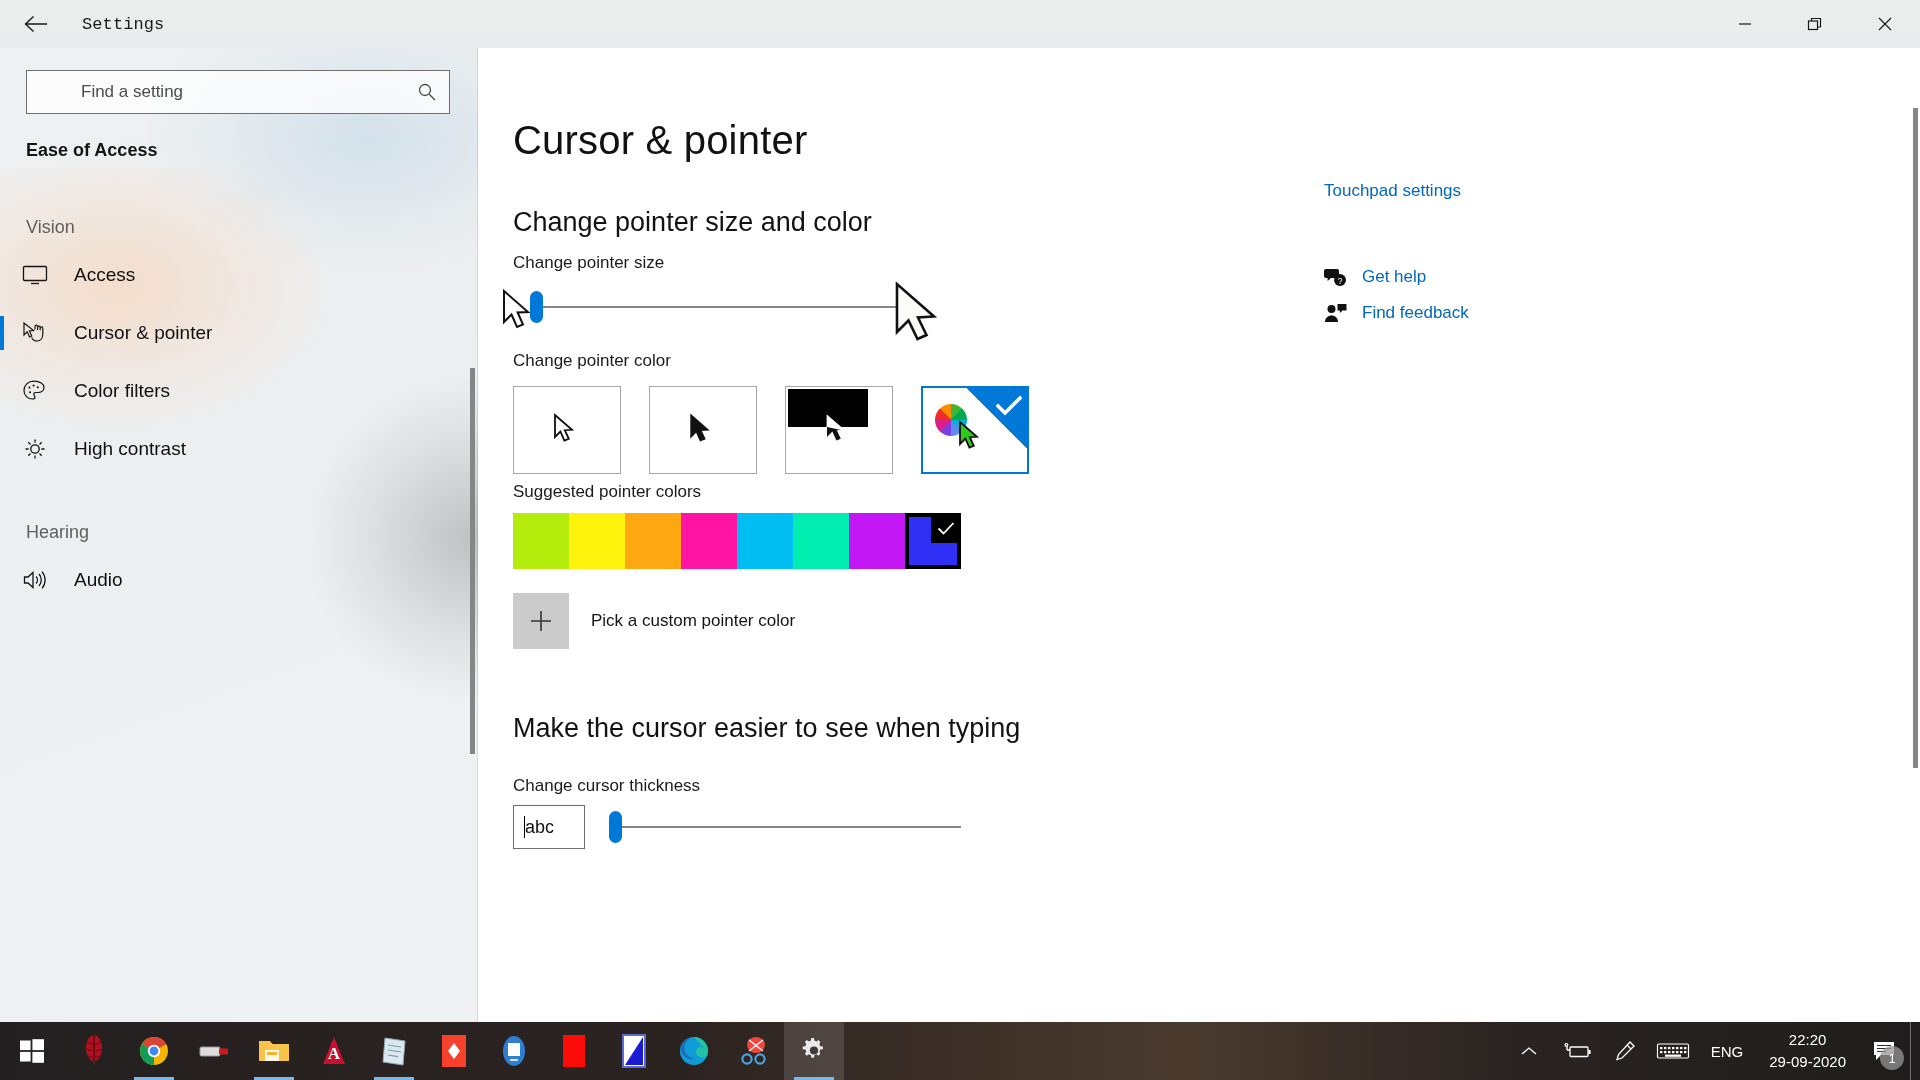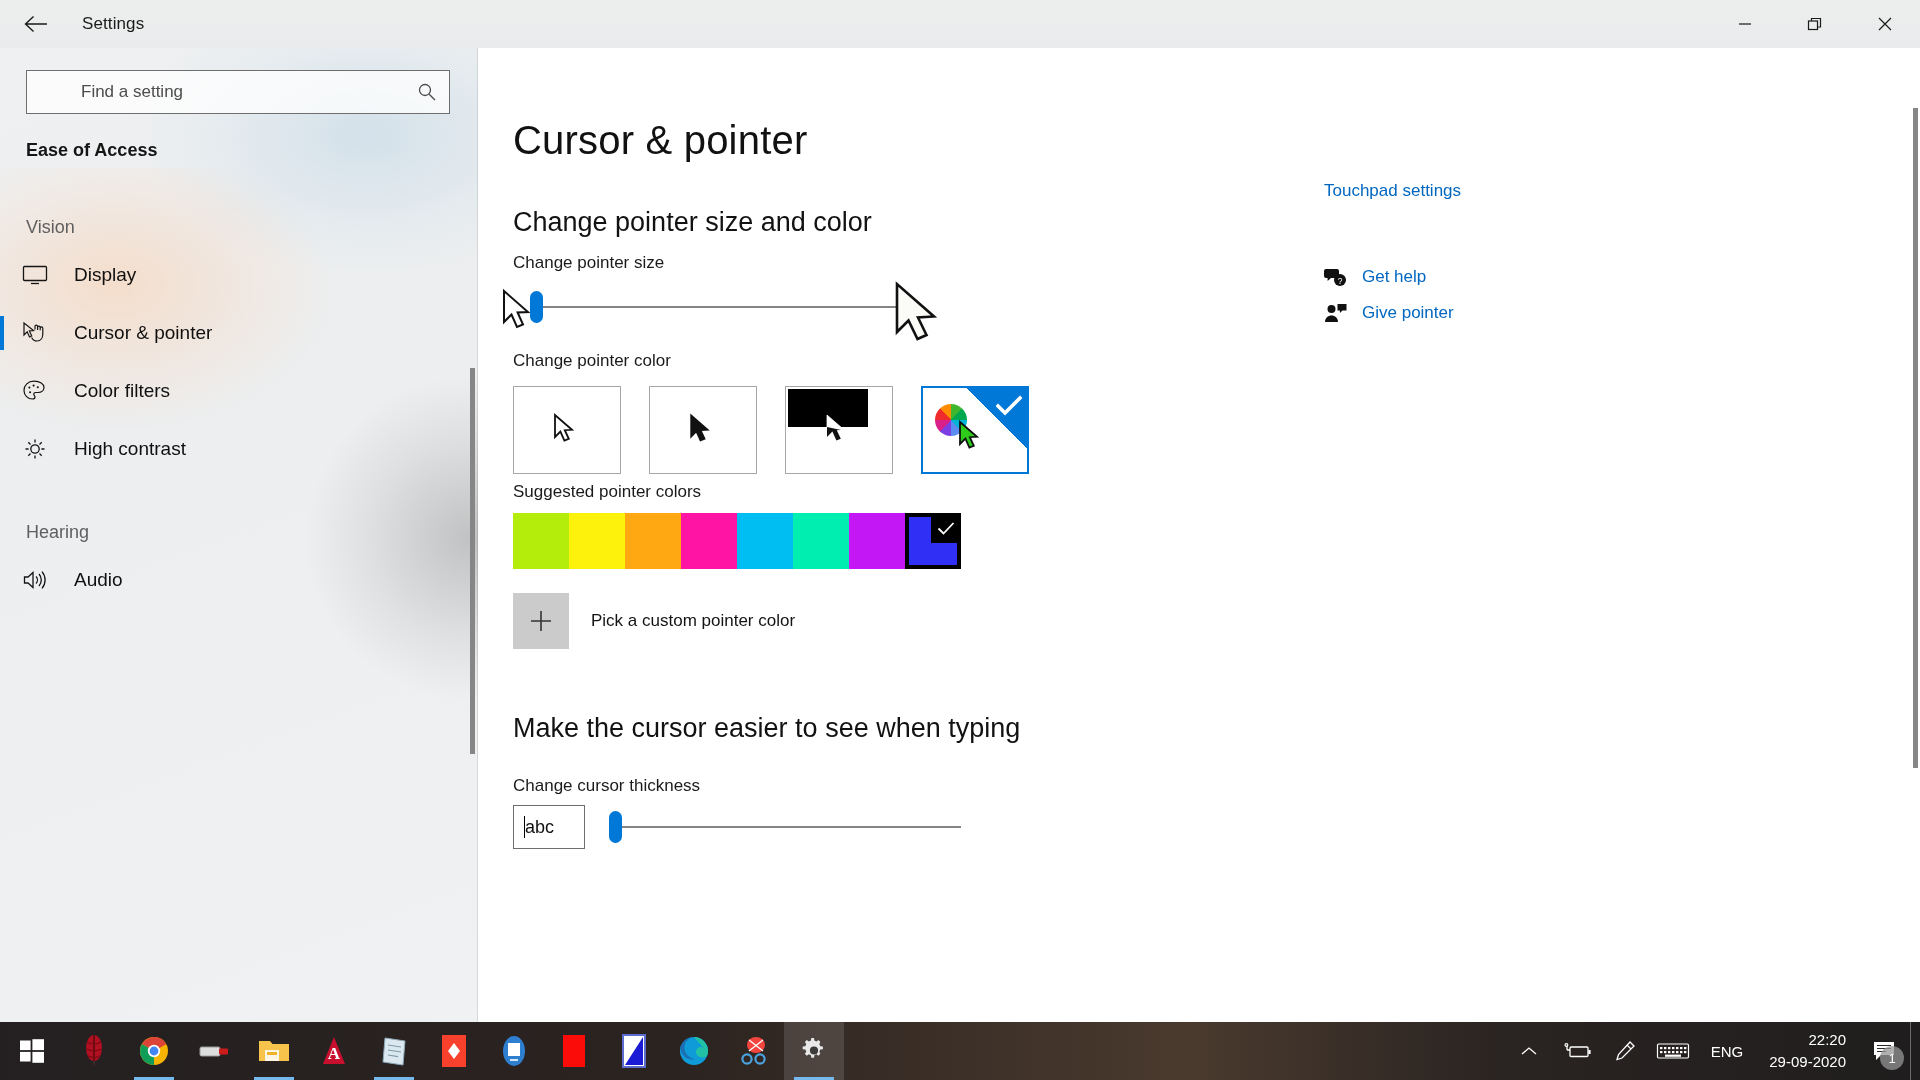--- a/index.html
+++ b/index.html
@@ -20,20 +20,21 @@
     flex-direction: column;
   }
 
   
   .titlebar {
     height: 48px; min-height: 48px;
     display: flex; align-items: center;
     background: linear-gradient(180deg,#eceded 0%, #eaebec 100%);
     position: relative;
     z-index: 5;
+    font-family: Liberation Mono, monospace;
   }
   .back-btn {
     width: 48px; height: 40px; margin-left: 12px;
     display: flex; align-items: center; justify-content: center;
     color: #1a1a1a;
   }
   .back-btn svg { display:block; }
   .title-text {
     font-size: 17px; color: #1b1b1b; margin-left: 22px;
     letter-spacing: .1px;
@@ -256,21 +257,21 @@
   .tb-item.active { background: rgba(255,255,255,0.13); }
   .tb-item .underline {
     position:absolute; bottom:0; left:10px; right:10px; height:3px; background:#76b9ed;
   }
   .tb-right {
     margin-left:auto; display:flex; align-items:center; height:58px; padding-right: 4px;
   }
   .tb-tray { width:48px; display:flex; align-items:center; justify-content:center; color:#fff; }
   .tb-lang { color:#fff; font-size:15px; padding: 0 14px; }
   .tb-clock {
-    color:#fff; font-size:15px; text-align:right; line-height:1.45; padding: 0 12px;
+    color:#fff; font-size:15px; text-align:center; line-height:1.45; padding: 0 12px;
   }
   .tb-notif {
     width:52px; height:58px; display:flex; align-items:center; justify-content:center;
     position:relative; color:#fff;
   }
   .tb-badge {
     position:absolute; right:6px; bottom:10px;
     width:24px; height:24px; border-radius:50%;
     background: rgba(150,150,150,0.75); color:#fff; font-size:13px;
     display:flex; align-items:center; justify-content:center;
@@ -338,21 +339,21 @@
         <div class="nav-list">
 
           <div class="nav-item">
 
             <span class="ico">
               <svg width="26" height="22" viewBox="0 0 26 22">
                 <rect x="1.5" y="2.5" width="23" height="14" rx="1" fill="none" stroke="#141414" stroke-width="1.3"></rect>
                 <path d="M9 19.5 H17" stroke="#141414" stroke-width="1.3"></path>
               </svg>
             </span>
-            <span class="lbl">Display</span>
+            <span class="lbl">Access</span>
           </div>
 
           <div class="nav-item selected">
             <span class="sel-bar"></span>
             <span class="ico">
               <svg width="26" height="24" viewBox="0 0 26 24">
                 <path d="M2 2 L2 14 L5.2 10.8 L7.5 16 L9.7 15 L7.4 9.9 L11.5 9.6 Z" fill="none" stroke="#141414" stroke-width="1.2"></path>
                 <path d="M13 8.5 V5.5 a1.3 1.3 0 0 1 2.6 0 V9 M15.6 8 V6.4 a1.3 1.3 0 0 1 2.6 0 V9.2 M18.2 8.4 V7.2 a1.3 1.3 0 0 1 2.6 0 V13 c0 4-2.2 7-5.6 7 -3 0-4.6-1.6-5.6-3.6" fill="none" stroke="#141414" stroke-width="1.2"></path>
               </svg>
             </span>
@@ -525,21 +526,21 @@
               <span class="rail-link">Get help</span>
             </div>
             <div class="rail-row">
               <span class="ico">
                 <svg width="24" height="22" viewBox="0 0 24 22">
                   <circle cx="7.5" cy="7" r="4" fill="#111"></circle>
                   <path d="M1 20 c0-4.2 3-6.6 6.5-6.6 s6.5 2.4 6.5 6.6 Z" fill="#111"></path>
                   <path d="M13.5 2 h9 v6.5 h-4 l-2.6 2.6 v-2.6 h-2.4 Z" fill="#111"></path>
                 </svg>
               </span>
-              <span class="rail-link">Give pointer</span>
+              <span class="rail-link">Find feedback</span>
             </div>
           </div>
 
           <div class="main-scroll"></div>
         </div>
       </div>
     </div>
   </div>
 
   <div class="taskbar">

